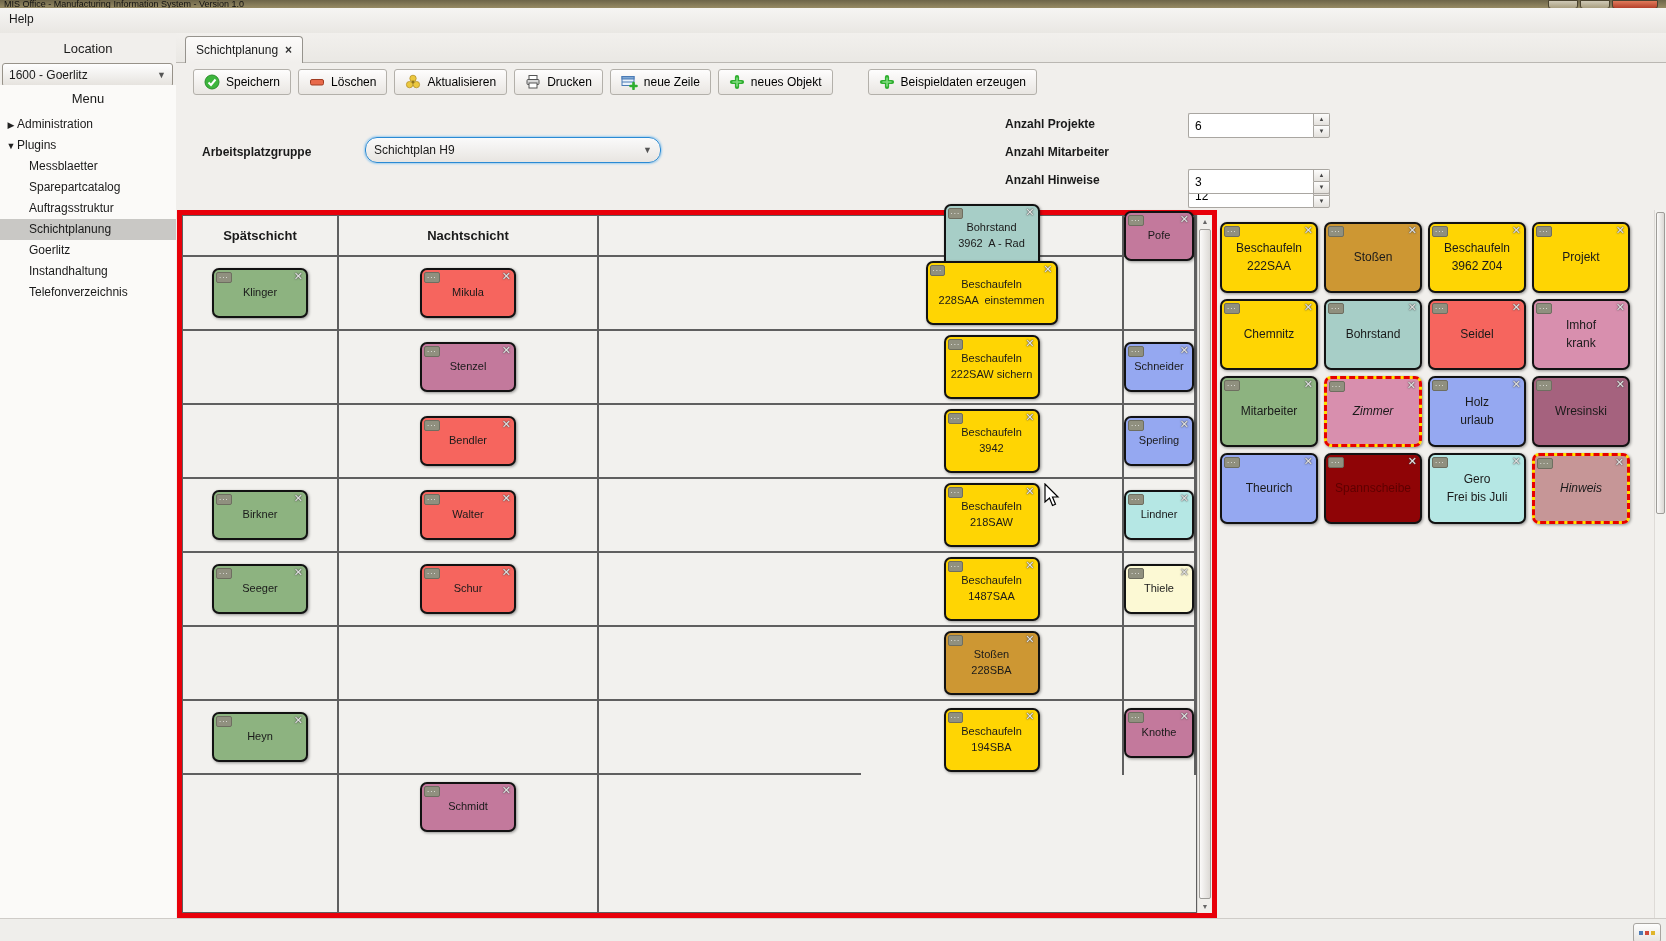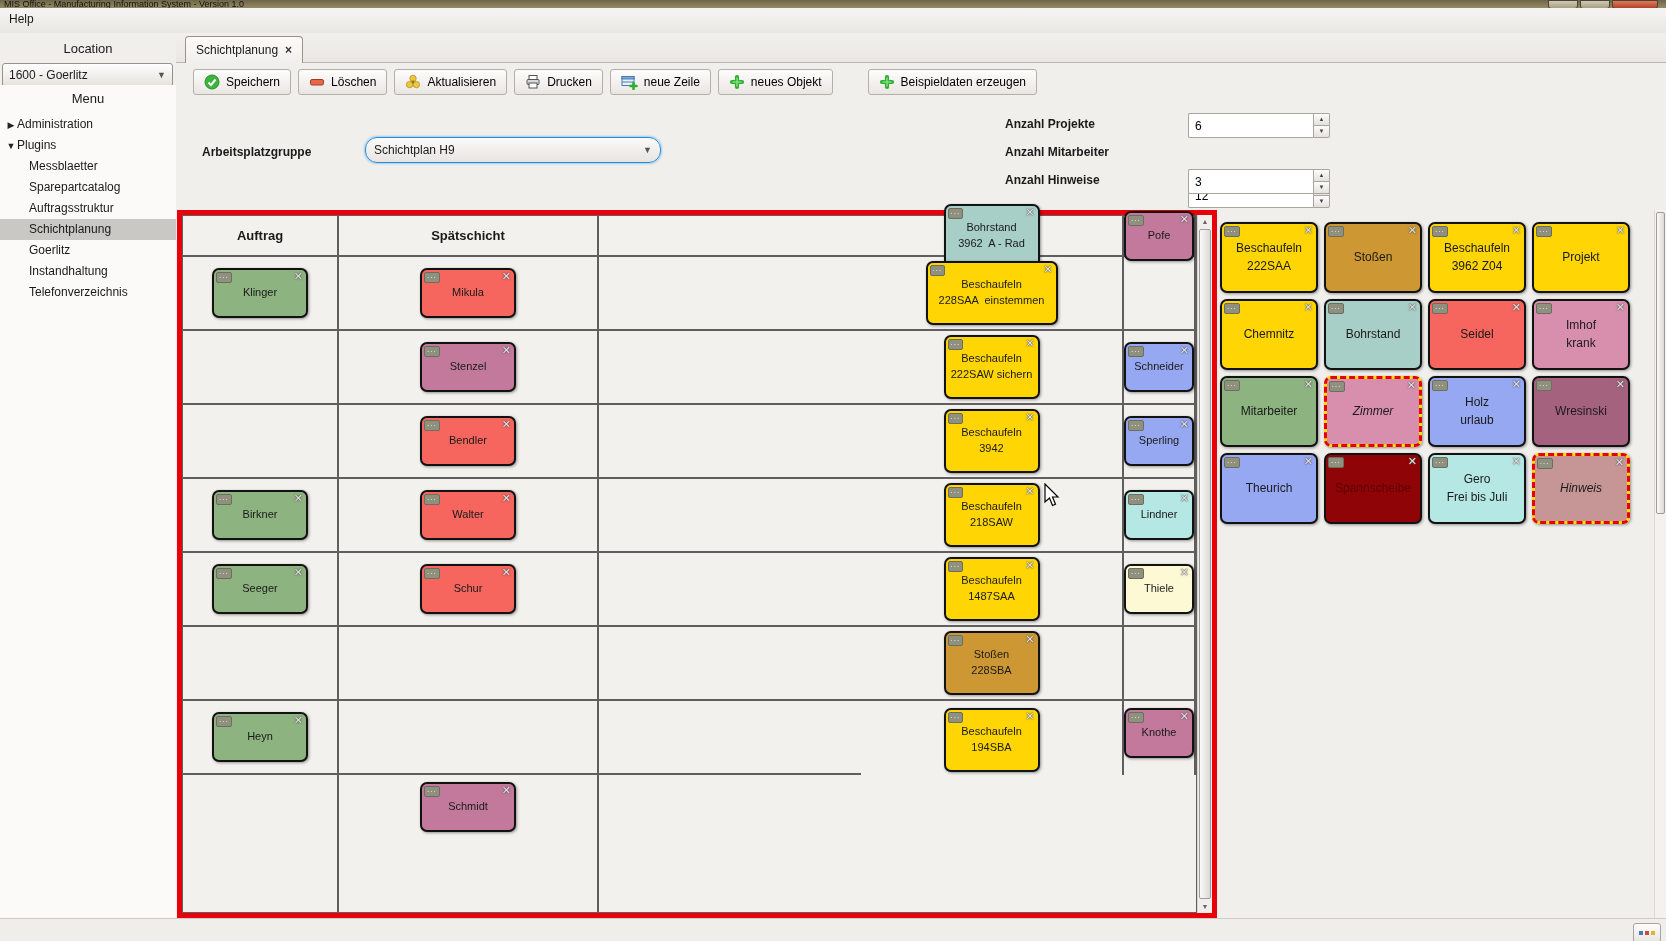--- a/index.html
+++ b/index.html
@@ -264,22 +264,22 @@
         <input value="3" style="">
         <span class="spinbtns">
           <b class="up">▲</b>
           <b class="dn">▼</b>
         </span>
       </div>
     </div>
 
   <div class="red-frame">
     <div class="shift-table" id="shift-table">
-        <div class="th co0">Auftrag</div>
         <div class="th co2">Spätschicht</div>
+        <div class="th co3">Nachtschicht</div>
         <div class="th co4"></div>
         <div class="td co0">
           <div class="card tall" style="background: rgb(167, 206, 199);">
             <span class="card-dots">...</span>
             <span class="card-x">✕</span>
             <div class="card-text">Bohrstand<br>3962  A - Rad</div>
           </div>
         </div>
         <div class="td co1">
           <div class="card" style="background: rgb(195, 121, 156);">

